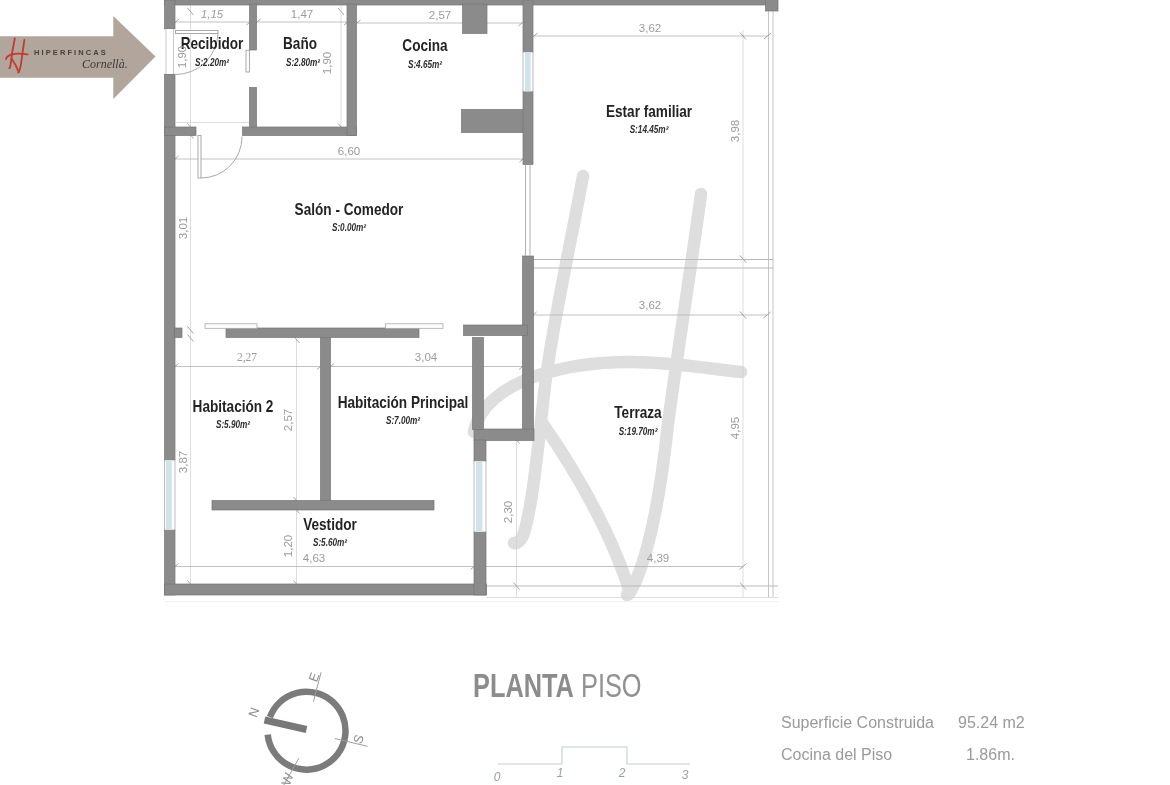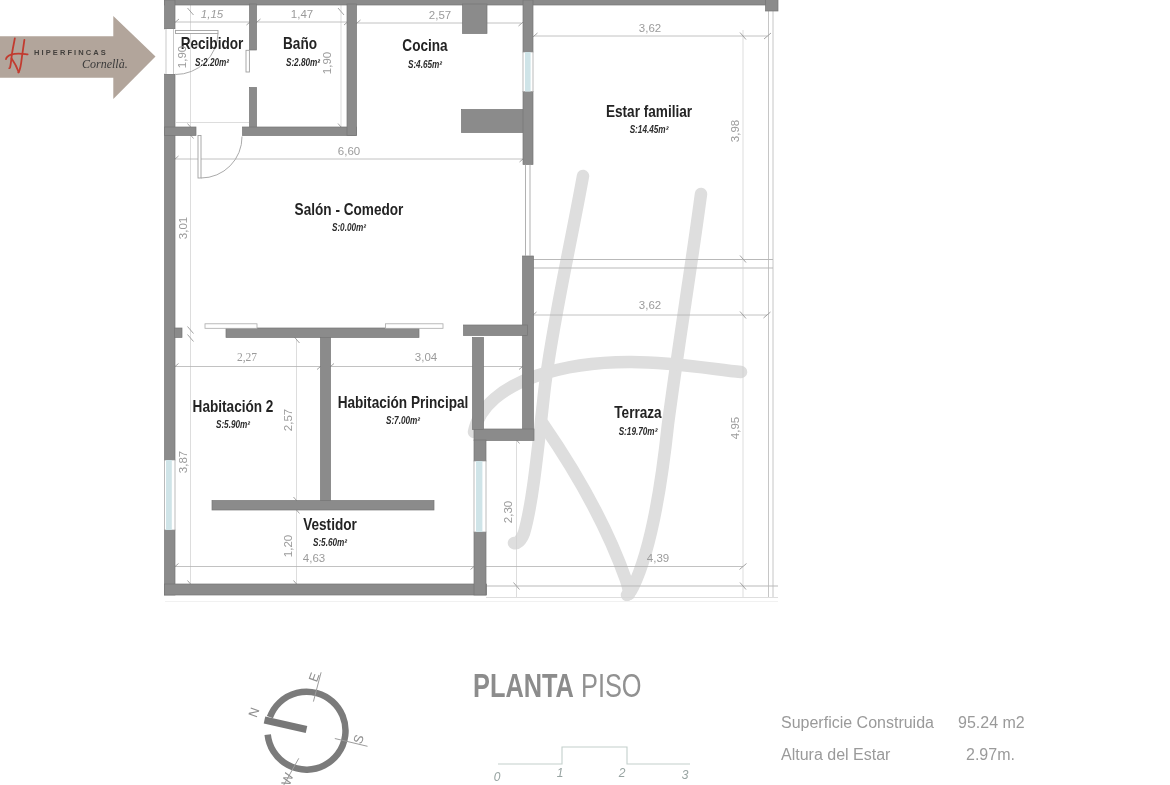--- a/index.html
+++ b/index.html
@@ -272,15 +272,15 @@
 
 <div class="dimv" style="left:288px;top:546px;">1,20</div>
 
 <div class="dimv" style="left:508px;top:512px;">2,30</div>
 
 <div style="position:absolute;left:473px;top:668px;font-size:32.5px;color:#8c8c8c;transform:scaleX(0.78);transform-origin:0 0;"><b>PLANTA</b> <span style="font-weight:normal;color:#919191;">PISO</span></div>
 
 <div style="position:absolute;left:781px;top:714px;font-size:16px;color:#9a9a9a;">Superficie Construida</div>
 <div style="position:absolute;left:958px;top:714px;font-size:16px;color:#9a9a9a;">95.24 m2</div>
 
-<div style="position:absolute;left:781px;top:746px;font-size:16px;color:#9a9a9a;">Altura del Estar</div>
-<div style="position:absolute;left:966px;top:746px;font-size:16px;color:#9a9a9a;">2.97m.</div>
+<div style="position:absolute;left:781px;top:746px;font-size:16px;color:#9a9a9a;">Cocina del Piso</div>
+<div style="position:absolute;left:966px;top:746px;font-size:16px;color:#9a9a9a;">1.86m.</div>
 </div>
 
 </body></html>

